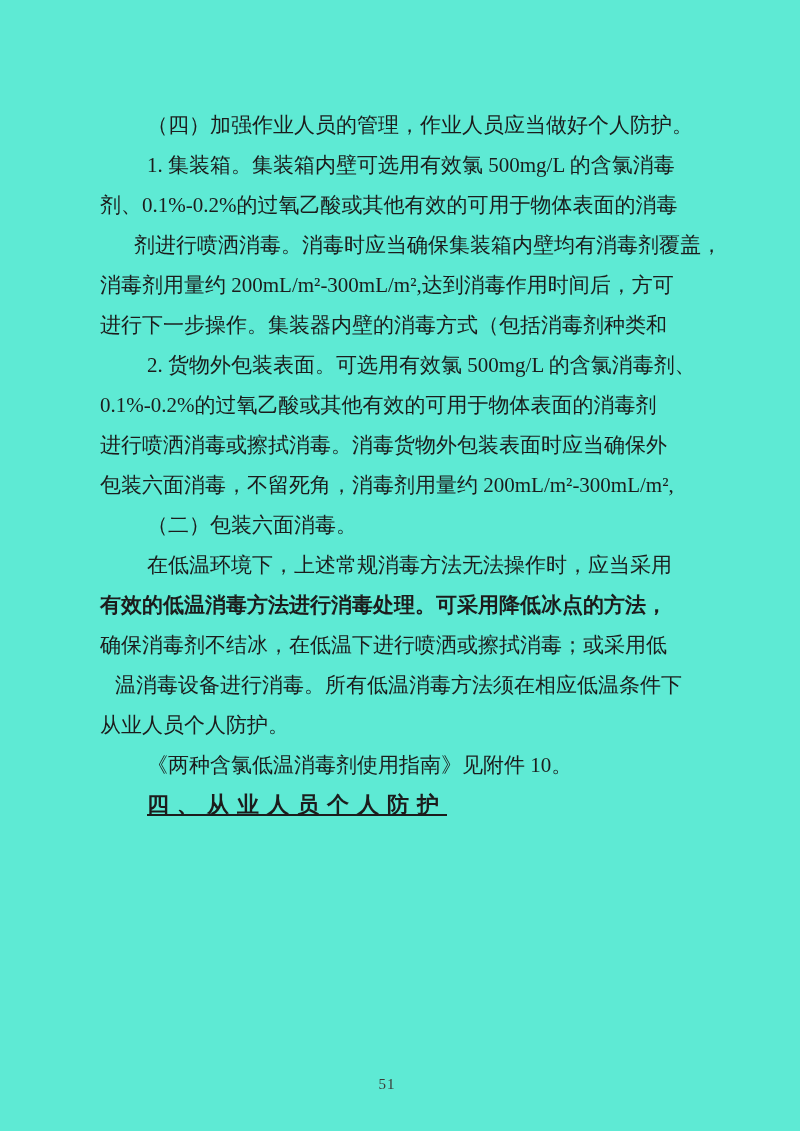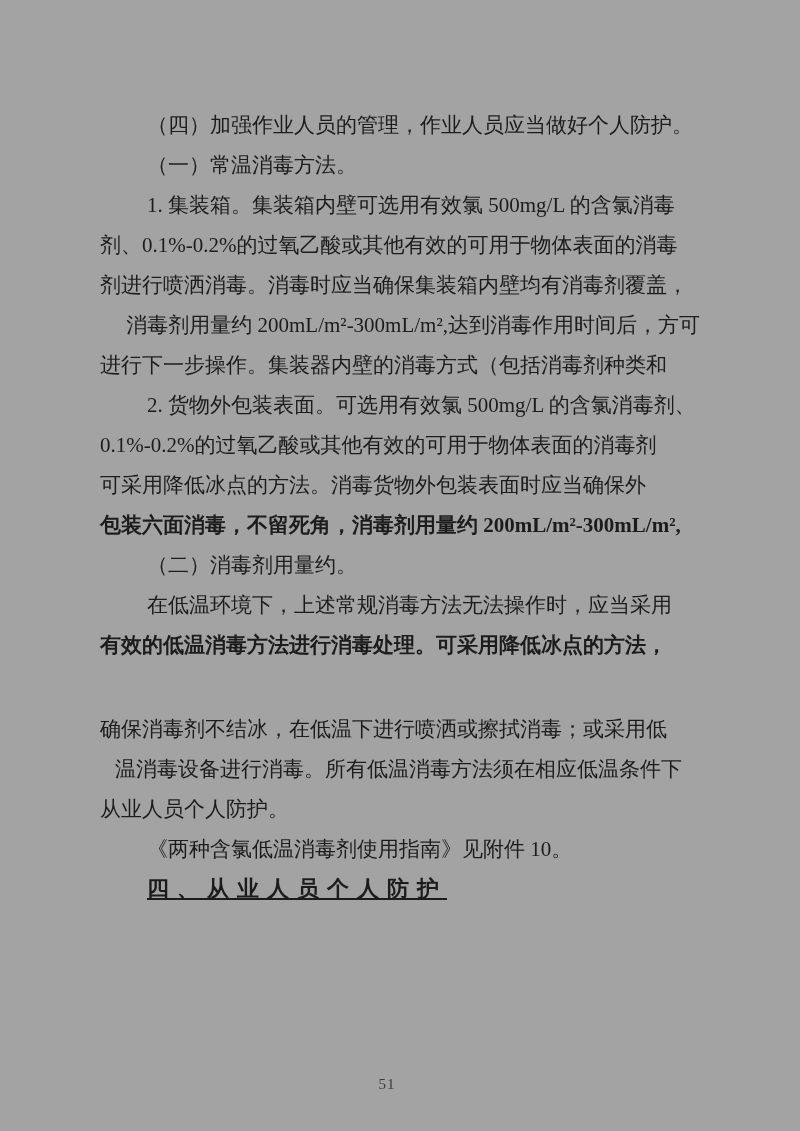--- a/index.html
+++ b/index.html
@@ -8,21 +8,21 @@
     height: 1131px;
     background: #ffffff;
     position: relative;
     font-family: "Liberation Serif", "DejaVu Serif", serif;
     color: #1c1c1c;
     overflow: hidden;
   }
   .page {
     position: absolute;
     inset: 0;
-    background: #a3a3a3;
+    background: #5eead4;
     overflow: hidden;
   }
   .textblock {
     position: absolute;
     left: 100px;
     top: 105px;
     width: 600px;
   }
   .line {
     font-size: 21px;
@@ -49,33 +49,32 @@
     color: #3c3a36;
     letter-spacing: 1px;
   }
 </style>
 </head>
 <body>
 
 <div class="page">
   <div class="textblock">
     <div class="line indent">（四）加强作业人员的管理，作业人员应当做好个人防护。</div>
-    <div class="line indent">（一）常温消毒方法。</div>
     <div class="line indent j" style="letter-spacing: 0px;">1. 集装箱。集装箱内壁可选用有效氯 500mg/L 的含氯消毒</div>
     <div class="line j" style="letter-spacing: 0px;">剂、0.1%-0.2%的过氧乙酸或其他有效的可用于物体表面的消毒</div>
-    <div class="line j" style="letter-spacing: 0px;">剂进行喷洒消毒。消毒时应当确保集装箱内壁均有消毒剂覆盖，</div>
-    <div class="line j" style="letter-spacing: 0px; text-align: right;">消毒剂用量约 200mL/m²-300mL/m²,达到消毒作用时间后，方可</div>
+    <div class="line j" style="letter-spacing: 0px; margin-left: 34px;">剂进行喷洒消毒。消毒时应当确保集装箱内壁均有消毒剂覆盖，</div>
+    <div class="line j" style="letter-spacing: 0px;">消毒剂用量约 200mL/m²-300mL/m²,达到消毒作用时间后，方可</div>
     <div class="line j" style="letter-spacing: 0px;">进行下一步操作。集装器内壁的消毒方式（包括消毒剂种类和</div>
     <div class="line indent j" style="letter-spacing: 0px;">2. 货物外包装表面。可选用有效氯 500mg/L 的含氯消毒剂、</div>
     <div class="line j" style="letter-spacing: 0px;">0.1%-0.2%的过氧乙酸或其他有效的可用于物体表面的消毒剂</div>
-    <div class="line j" style="letter-spacing: 0px;">可采用降低冰点的方法。消毒货物外包装表面时应当确保外</div>
-    <div class="line j" style="letter-spacing: 0px; font-weight: bold;">包装六面消毒，不留死角，消毒剂用量约 200mL/m²-300mL/m²,</div>
-    <div class="line indent">（二）消毒剂用量约。</div>
+    <div class="line j" style="letter-spacing: 0px;">进行喷洒消毒或擦拭消毒。消毒货物外包装表面时应当确保外</div>
+    <div class="line j" style="letter-spacing: 0px;">包装六面消毒，不留死角，消毒剂用量约 200mL/m²-300mL/m²,</div>
+    <div class="line indent">（二）包装六面消毒。</div>
     <div class="line indent j" style="letter-spacing: 0px;">在低温环境下，上述常规消毒方法无法操作时，应当采用</div>
     <div class="line j" style="letter-spacing: 0px; font-weight: bold;">有效的低温消毒方法进行消毒处理。可采用降低冰点的方法，</div>
-    <div class="line j" style="letter-spacing: 0px; margin-top: 44px;">确保消毒剂不结冰，在低温下进行喷洒或擦拭消毒；或采用低</div>
+    <div class="line j" style="letter-spacing: 0px;">确保消毒剂不结冰，在低温下进行喷洒或擦拭消毒；或采用低</div>
     <div class="line j" style="letter-spacing: 0px; margin-left: 15px;">温消毒设备进行消毒。所有低温消毒方法须在相应低温条件下</div>
     <div class="line">从业人员个人防护。</div>
     <div class="line indent">《两种含氯低温消毒剂使用指南》见附件 10。</div>
     <div class="line indent heading wide">四、从业人员个人防护</div>
   </div>
   <div class="pagenum">51</div>
 </div>
 
 </body></html>

